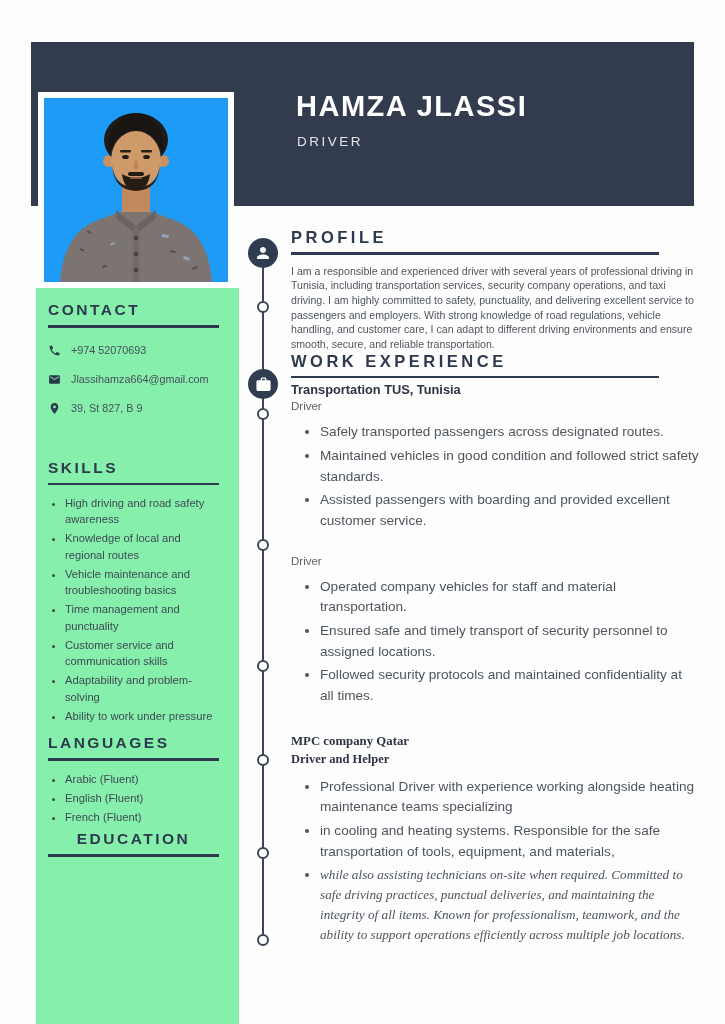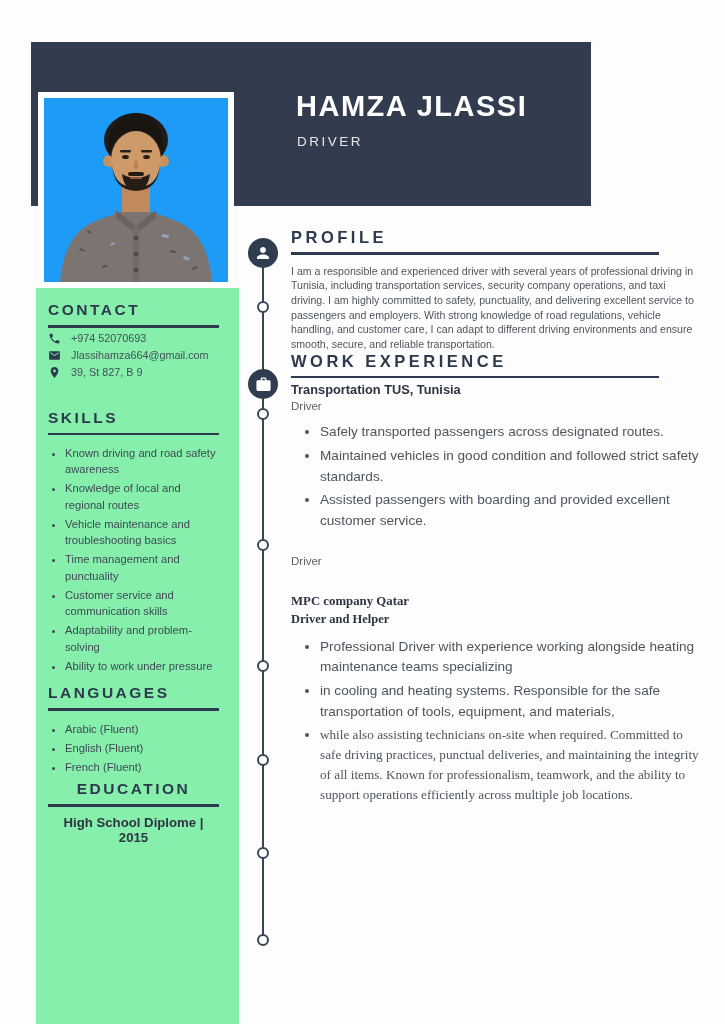--- a/index.html
+++ b/index.html
@@ -1,37 +1,37 @@
 <!DOCTYPE html>
 <html><head>
 <meta charset="utf-8">
 <style>
   html, body { margin:0; padding:0; background:#ffffff; }
   body { font-family:"Liberation Sans","DejaVu Sans",sans-serif; }
   .page { position:relative; width:725px; height:1024px; background:#fdfdfd; margin:0 auto; overflow:hidden; }
 
   
-  .band { position:absolute; left:31px; top:42px; width:560px; height:164px; background:#333c4e; }
+  .band { position:absolute; left:31px; top:42px; width:663px; height:164px; background:#333c4e; }
   .band .name { position:absolute; left:265px; top:48px; color:#ffffff; font-size:29px; font-weight:800; letter-spacing:1.5px; }
   .band .role { position:absolute; left:266px; top:92px; color:#e2e6ea; font-size:13.5px; font-weight:400; letter-spacing:2.5px; }
 
   
   .photo-card { position:absolute; left:38px; top:92px; width:196px; height:196px; background:#ffffff; padding:6px; box-sizing:border-box; }
   .photo-card svg { display:block; width:100%; height:100%; }
 
   
   .sidebar { position:absolute; left:36px; top:288px; width:203px; height:768px; background:#86efac; box-sizing:border-box; padding:13px 20px 0 12px; color:#3e4954; }
   .sidebar h3 { margin:0; font-size:15.5px; font-weight:800; letter-spacing:2.5px; color:#2d3a4d; }
   .side-rule { height:2.5px; background:#2d3a4d; margin-top:6px; }
-  .c-row { display:flex; align-items:center; gap:10px; margin-top:4px; }
+  .c-row { display:flex; align-items:center; gap:10px; margin-top:16px; }
   .c-row svg { flex:0 0 auto; }
   .c-row .c-text { font-size:10.8px; color:#454f59; }
   .side-list { margin:10px 0 0 0; padding-left:17px; }
   .side-list li { font-size:11.2px; line-height:1.45; color:#3e4954; margin-bottom:3px; }
-  .sec-skills { margin-top:30px; }
+  .sec-skills { margin-top:44px; }
   .sec-languages { margin-top:10px; }
   .sec-education { margin-top:5px;text-align:center; }
   .edu-line { margin-top:8px; font-size:13.2px; font-weight:700; color:#2d3442; }
 
   
   .tl-line { position:absolute; left:262px; top:253px; width:2px; height:686px; background:#3a4656; }
   .tl-badge { position:absolute; left:248px; width:30px; height:30px; border-radius:50%; background:#303c4f; display:flex; align-items:center; justify-content:center; }
   .tl-badge svg { display:block; }
   .tl-node { position:absolute; left:257px; width:8px; height:8px; background:#ffffff; border:2px solid #3a4656; border-radius:50%; box-sizing:content-box; }
 
@@ -41,21 +41,21 @@
   .main-rule { width:368px; height:2.5px; background:#2d3a4f; margin-top:5px; }
   .profile-text { margin:9px 0 0 0; font-size:10.6px; line-height:1.39; color:#4f565e; }
   .work-head { margin-top:14px; }
   .job { margin-top:4px; }
   .job .company { font-size:12.8px; font-weight:700; color:#2d3442; }
   .job .jrole { font-size:11.5px; color:#5a6268; margin-top:3px; }
   .job ul { margin:10px 0 0 0; padding-left:29px; }
   .job li { font-size:13.6px; line-height:1.52; color:#4d555d; margin-bottom:3px; }
   .job-2 { margin-top:23px; }
   .job-3 { margin-top:27px; }
-  .serif { font-family:"Liberation Serif","DejaVu Serif",serif; }
+  .serif { font-family:"Liberation Serif","DejaVu Serif",serif;font-style:italic; }
   .job-3 .company, .job-3 .jrole { font-family:"Liberation Serif","DejaVu Serif",serif; font-weight:700; }
   .job-3 .jrole { color:#2d3442; font-size:12.5px; }
   .job-3 li.serif { font-size:13.2px; }
 </style>
 </head>
 <body>
 
 <div class="page">
 
   <div class="band">
@@ -141,21 +141,21 @@
           <path fill="#2d3a4d" d="M12 2C8.1 2 5 5.1 5 9c0 5.2 7 13 7 13s7-7.8 7-13c0-3.9-3.1-7-7-7zm0 9.5c-1.4 0-2.5-1.1-2.5-2.5S10.6 6.5 12 6.5s2.5 1.1 2.5 2.5-1.1 2.5-2.5 2.5z"></path>
         </svg>
         <span class="c-text">39, St 827, B 9</span>
       </div>
     </div>
 
     <div class="sec-skills">
       <h3>SKILLS</h3>
       <div class="side-rule"></div>
       <ul class="side-list">
-        <li>Known driving and road safety awareness</li>
+        <li>High driving and road safety awareness</li>
         <li>Knowledge of local and regional routes</li>
         <li>Vehicle maintenance and troubleshooting basics</li>
         <li>Time management and punctuality</li>
         <li>Customer service and communication skills</li>
         <li>Adaptability and problem-solving</li>
         <li>Ability to work under pressure</li>
       </ul>
     </div>
 
     <div class="sec-languages">
@@ -164,21 +164,20 @@
       <ul class="side-list">
         <li>Arabic (Fluent)</li>
         <li>English (Fluent)</li>
         <li>French (Fluent)</li>
       </ul>
     </div>
 
     <div class="sec-education">
       <h3>EDUCATION</h3>
       <div class="side-rule"></div>
-      <div class="edu-line">High School Diplome | 2015</div>
     </div>
 
   </div>
 
   <div class="tl-line"></div>
   <div class="tl-badge" style="top:238px;">
     <svg width="18" height="18" viewBox="0 0 24 24">
       <path fill="#ffffff" d="M12 12c2.2 0 4-1.8 4-4s-1.8-4-4-4-4 1.8-4 4 1.8 4 4 4zm0 2c-2.7 0-8 1.3-8 4v2h16v-2c0-2.7-5.3-4-8-4z"></path>
     </svg>
   </div>
@@ -209,20 +208,25 @@
       <div class="jrole">Driver</div>
       <ul>
         <li>Safely transported passengers across designated routes.</li>
         <li>Maintained vehicles in good condition and followed strict safety standards.</li>
         <li>Assisted passengers with boarding and provided excellent customer service.</li>
       </ul>
     </div>
 
     <div class="job job-2">
       <div class="jrole">Driver</div>
+      <ul>
+        <li>Operated company vehicles for staff and material transportation.</li>
+        <li>Ensured safe and timely transport of security personnel to assigned locations.</li>
+        <li>Followed security protocols and maintained confidentiality at all times.</li>
+      </ul>
     </div>
 
     <div class="job job-3">
       <div class="company">MPC company Qatar</div>
       <div class="jrole">Driver and Helper</div>
       <ul>
         <li>Professional Driver with experience working alongside heating maintenance teams specializing</li>
         <li>in cooling and heating systems. Responsible for the safe transportation of tools, equipment, and materials,</li>
         <li class="serif">while also assisting technicians on-site when required. Committed to safe driving practices, punctual deliveries, and maintaining the integrity of all items. Known for professionalism, teamwork, and the ability to support operations efficiently across multiple job locations.</li>
       </ul>

